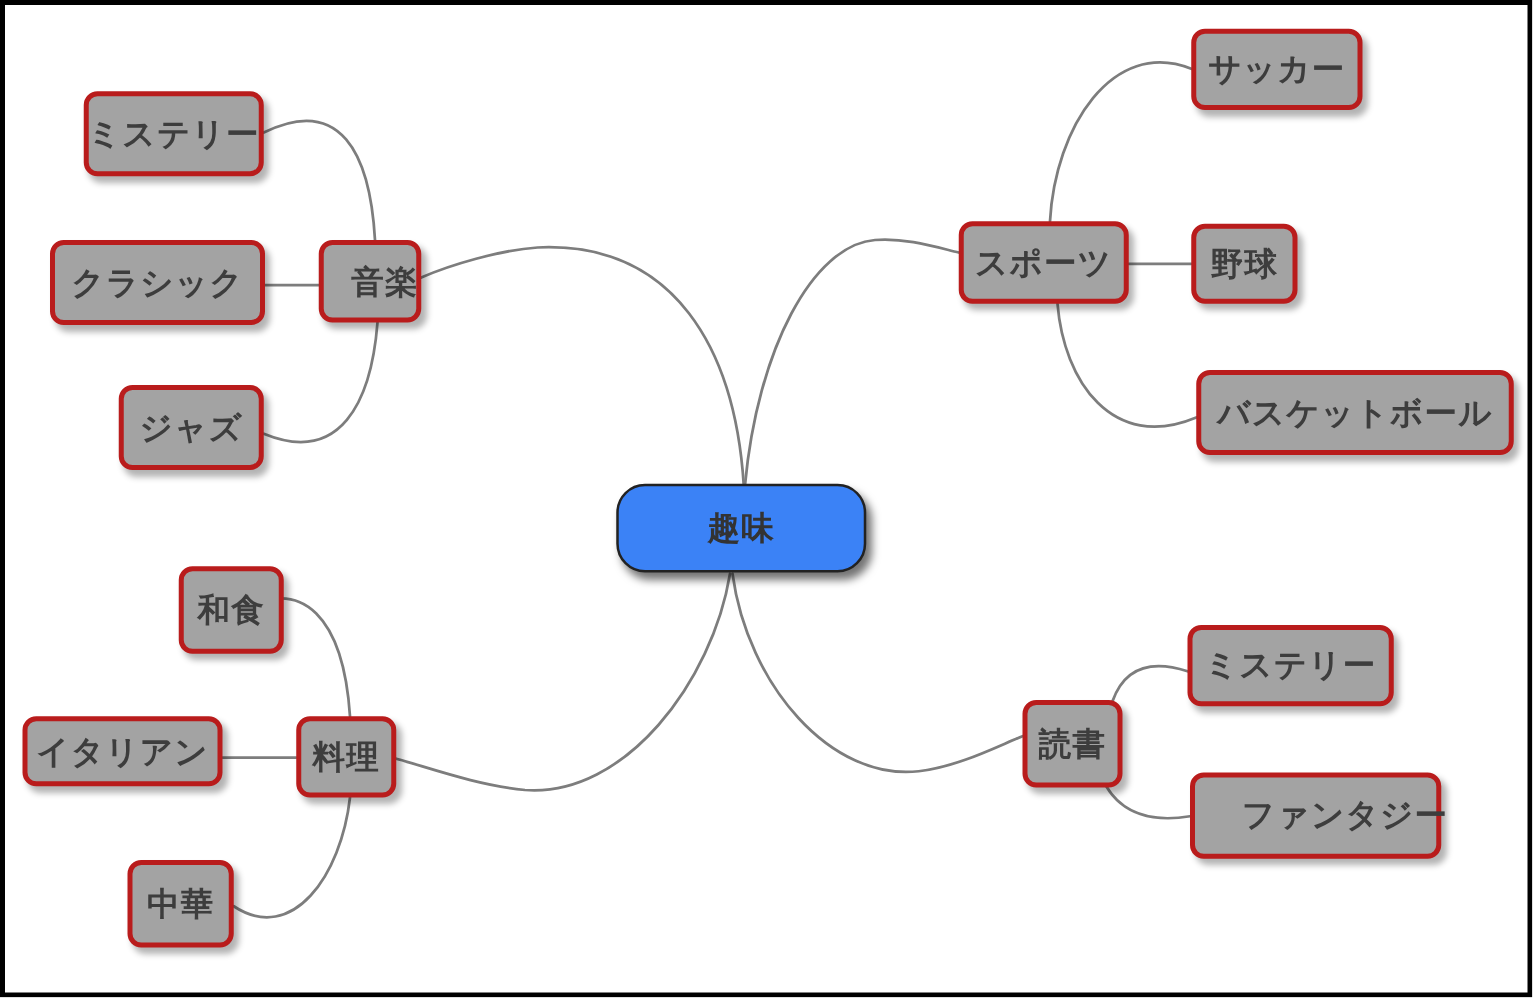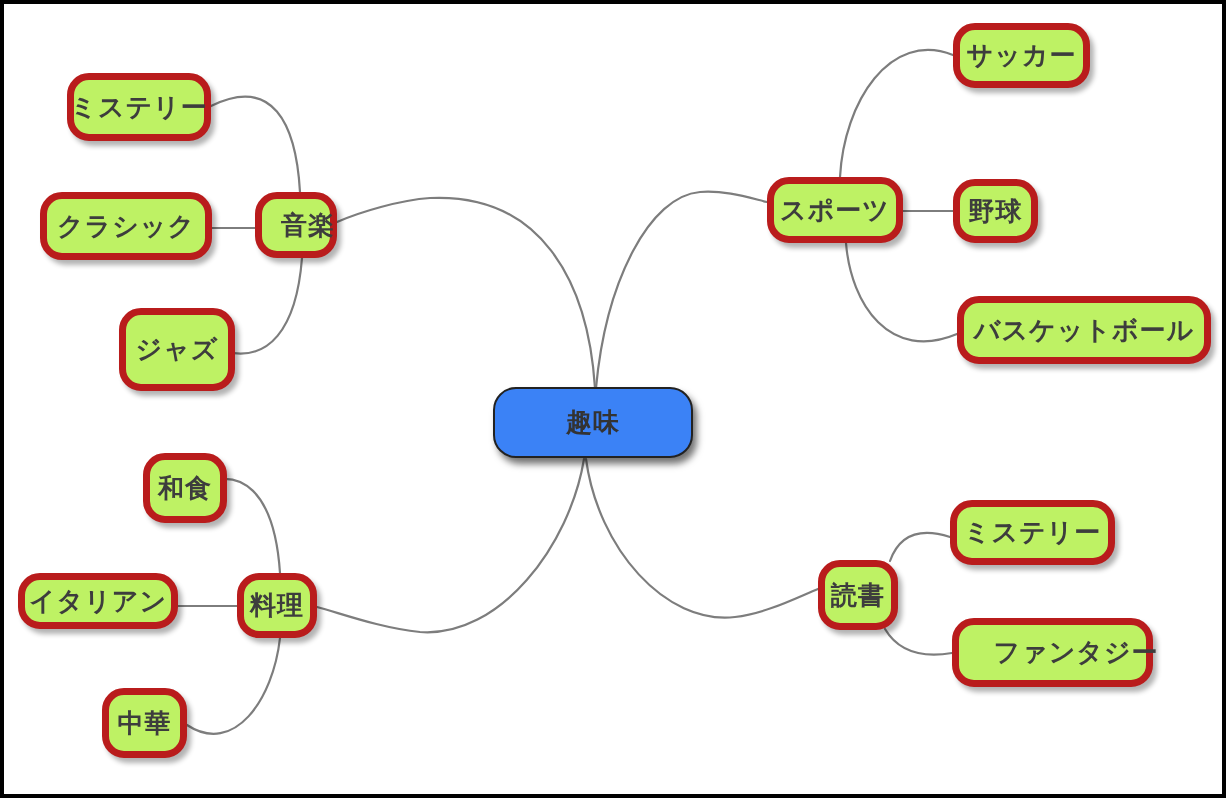--- a/index.html
+++ b/index.html
@@ -31,23 +31,23 @@
     stroke-width: 2.2;
     stroke-linecap: round;
   }
   .node {
     position: absolute;
     z-index: 10;
     display: flex;
     align-items: center;
     justify-content: center;
     box-sizing: border-box;
-    background: #bef264;
-    border: 7px solid #b91c1c;
-    border-radius: 22px;
+    background: #a3a3a3;
+    border: 4px solid #b91c1c;
+    border-radius: 11px;
     box-shadow: 4px 5px 5px rgba(0,0,0,0.30);
     color: #3d3d3d;
     font-size: 26px;
     font-weight: bold;
     letter-spacing: 1px;
     white-space: nowrap;
     cursor: default;
   }
   .node.root {
     background: #3b82f6;
@@ -85,21 +85,21 @@
 
     <path d="M 890 561 C 900 533, 922 528, 950 537"></path>
     <path d="M 885 629 C 898 651, 922 658, 952 653"></path>
   </svg>
 
   <div class="node root" style="left:493px; top:387px; width:200px; height:71px;">趣味</div>
 
   <div class="node" style="left:255px; top:192px; width:82px; height:66px;padding-left:24px;">音楽</div>
   <div class="node" style="left:67px; top:73px; width:144px; height:68px;">ミステリー</div>
   <div class="node" style="left:40px; top:192px; width:172px; height:68px;">クラシック</div>
-  <div class="node" style="left:95px; top:308px; width:116px; height:83px;margin-left:24px;">ジャズ</div>
+  <div class="node" style="left:95px; top:308px; width:116px; height:68px;">ジャズ</div>
 
   <div class="node" style="left:767px; top:177px; width:136px; height:66px;">スポーツ</div>
   <div class="node" style="left:953px; top:23px; width:137px; height:65px;">サッカー</div>
   <div class="node" style="left:953px; top:179px; width:85px; height:64px;">野球</div>
   <div class="node" style="left:957px; top:296px; width:254px; height:68px;">バスケットボール</div>
 
   <div class="node" style="left:237px; top:573px; width:80px; height:65px;">料理</div>
   <div class="node" style="left:103px; top:453px; width:84px; height:70px;margin-left:40px;">和食</div>
   <div class="node" style="left:18px; top:573px; width:160px; height:56px;">イタリアン</div>
   <div class="node" style="left:102px; top:688px; width:85px; height:70px;">中華</div>

